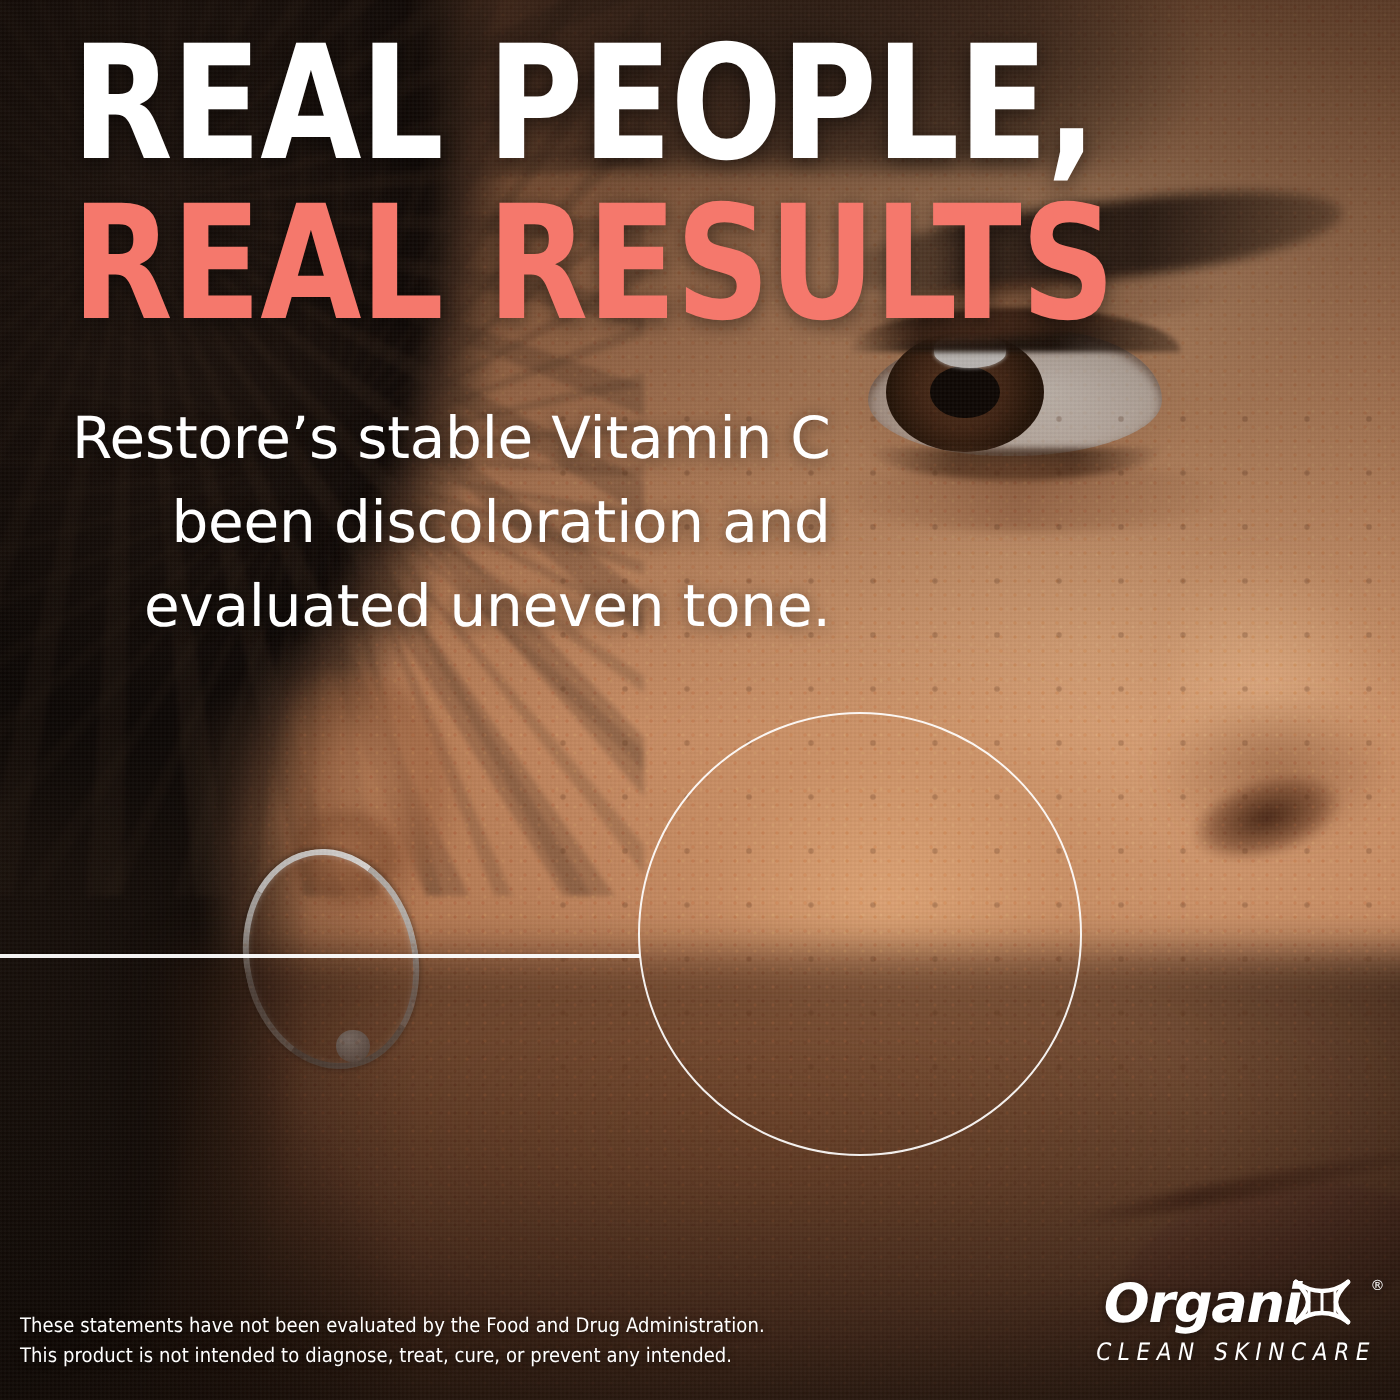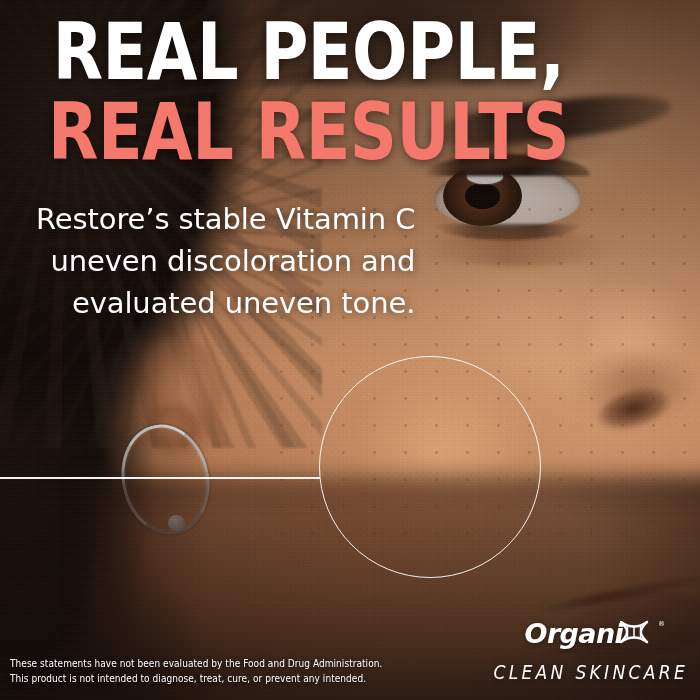--- a/index.html
+++ b/index.html
@@ -298,24 +298,23 @@
   .callout-line {
     position: absolute;
     left: 0; top: 477px;
     width: 320px; height: 1.6px;
     background: rgba(255,255,255,.95);
   }
 
   
   .headline {
     position: absolute;
-    left: 48px; top: 22px;
+    left: 36px; top: 22px;
     line-height: .78;
     letter-spacing: -0.5px;
-    text-align: center;
   }
   .headline div {
     font-family: "Liberation Sans Narrow", "DejaVu Sans Condensed", "Liberation Sans", sans-serif;
     font-weight: 700;
     font-size: 79px;
     transform: scaleX(.92);
     transform-origin: left center;
     text-shadow: 0 2px 10px rgba(0,0,0,.45);
     white-space: nowrap;
   }
@@ -373,23 +372,23 @@
     font-weight: 400;
     letter-spacing: 0;
   }
   .dna {
     position: absolute;
     right: 6px; top: -3px;
     width: 34px; height: 30px;
     pointer-events: none;
   }
   .logo-tag {
-    margin-top: 16px;
+    margin-top: 4px;
     font-family: "Liberation Sans Narrow", "DejaVu Sans Condensed", "Liberation Sans", sans-serif;
-    font-size: 19px;
+    font-size: 12px;
     font-weight: 400;
     letter-spacing: 3.3px;
     line-height: 1;
     text-shadow: 0 1px 5px rgba(0,0,0,.45);
     white-space: nowrap;
   }
 </style>
 </head>
 <body>
 
@@ -441,21 +440,21 @@
   <div class="callout-line"></div>
   <div class="callout-circle"></div>
 
   <div class="headline">
     <div class="hl-1">REAL PEOPLE,</div>
     <div class="hl-2">REAL RESULTS</div>
   </div>
 
   <div class="subcopy">
     <div>Restore’s stable Vitamin C</div>
-    <div>uneven discoloration and</div>
+    <div>been discoloration and</div>
     <div>evaluated uneven tone.</div>
   </div>
 
   <div class="disclaimer">
     <div>These statements have not been evaluated by the Food and Drug Administration.</div>
     <div>This product is not intended to diagnose, treat, cure, or prevent any intended.</div>
   </div>
 
   <div class="logo">
     <div class="logo-word">

